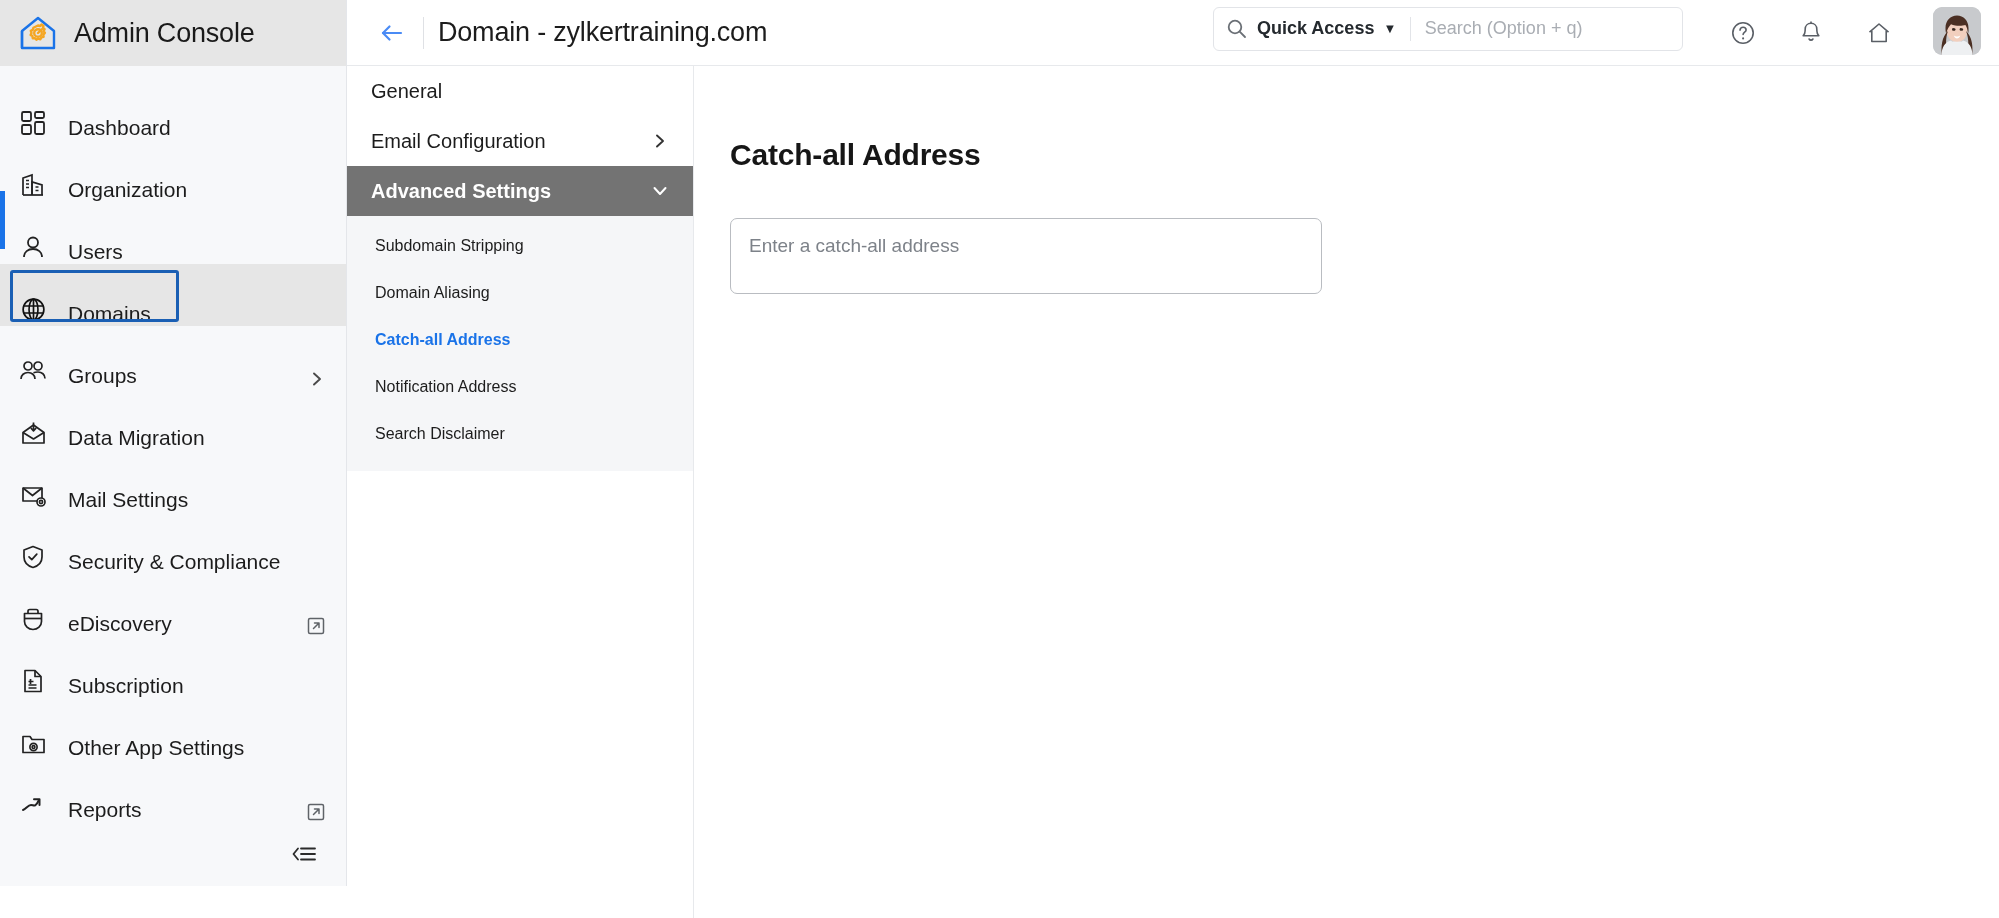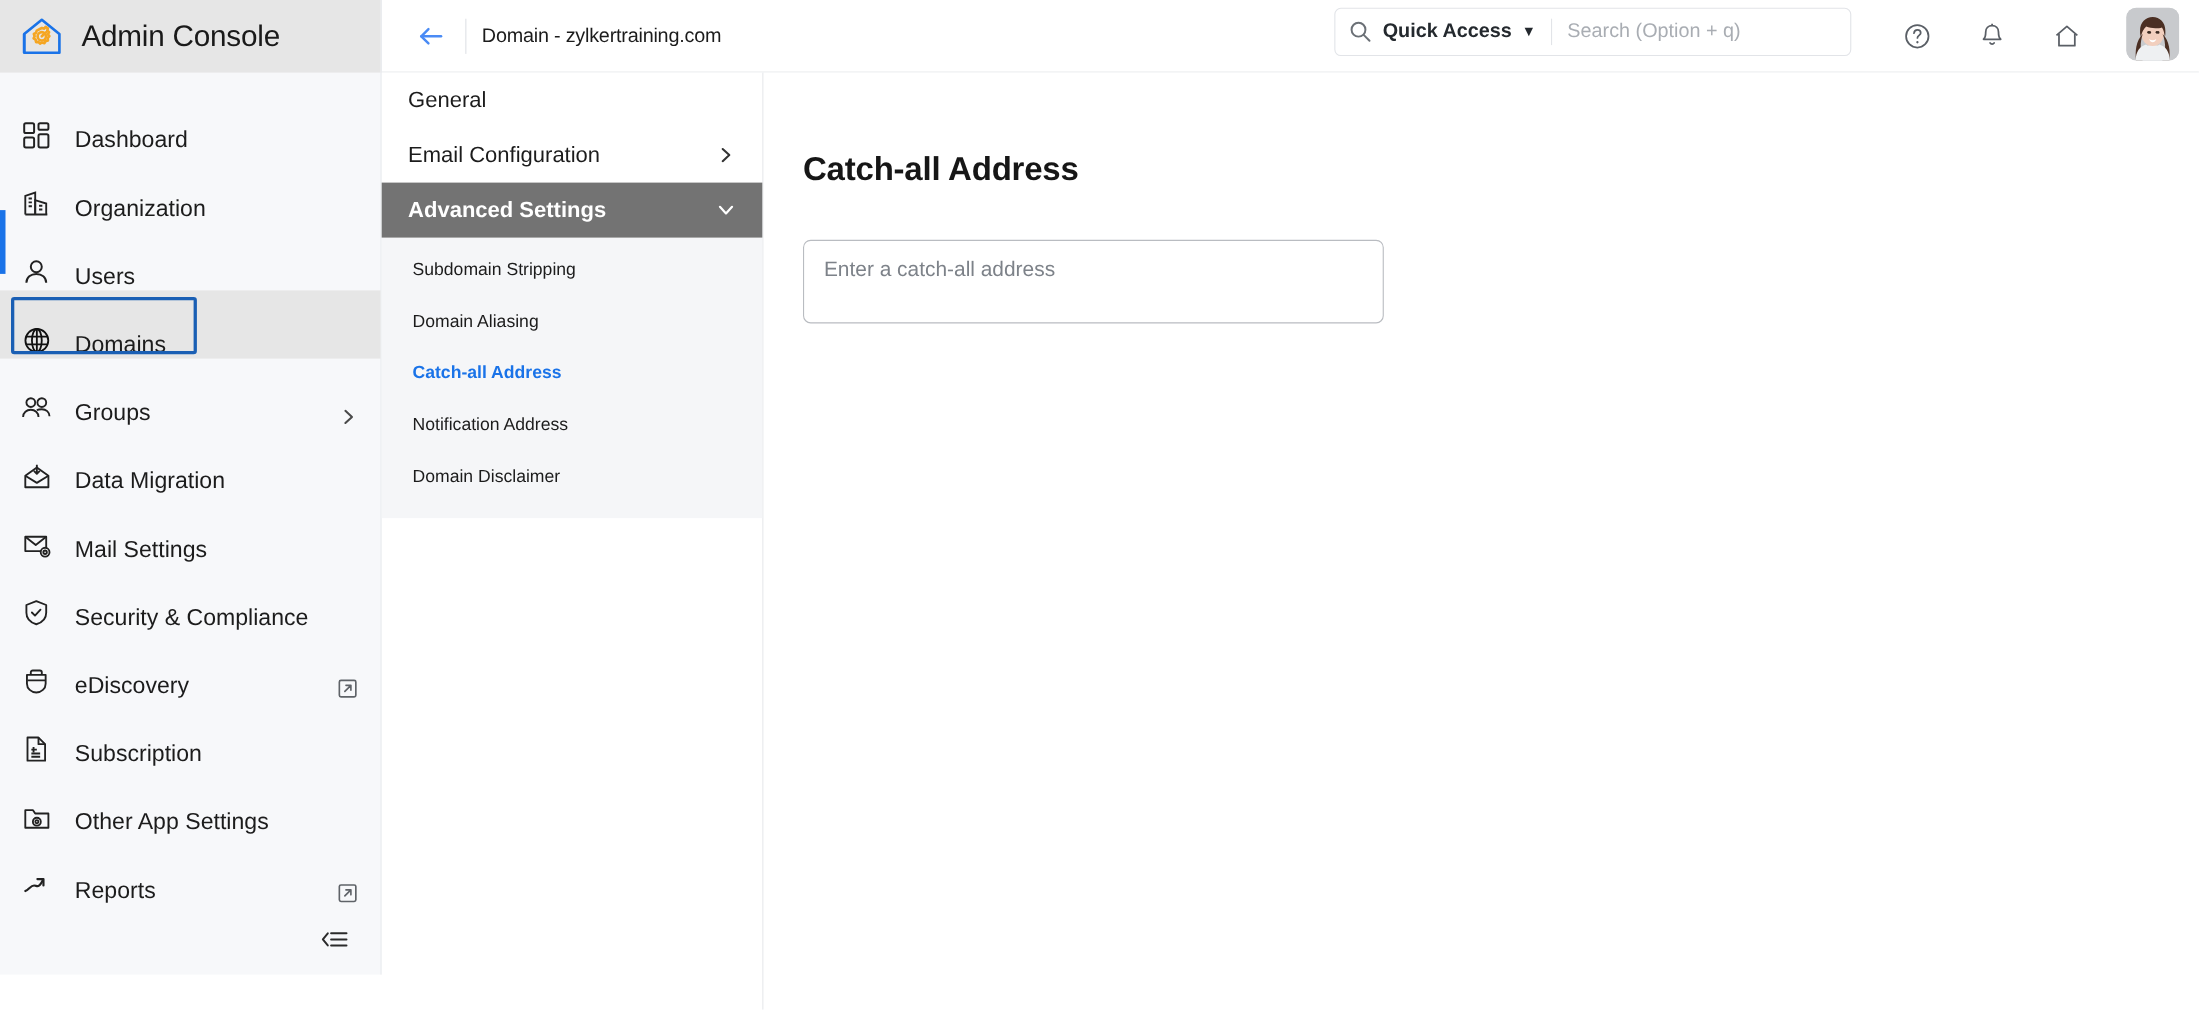--- a/index.html
+++ b/index.html
@@ -75,21 +75,21 @@
     background: #ffffff;
     border-bottom: 1px solid #e7e9ec;
     display: flex; align-items: center;
     padding-left: 22px; padding-right: 18px;
   }
   .back-btn {
     width: 46px; height: 46px; display: flex; align-items: center; justify-content: center;
     cursor: pointer; color: #4a8bf5;
   }
   .topbar-sep { width: 1px; height: 32px; background: #dfe1e5; margin: 0 14px 0 8px; }
-  .topbar-title { font-size: 18px; color: #1c1c1c; letter-spacing: -0.2px; white-space: nowrap; }
+  .topbar-title { font-size: 27px; color: #1c1c1c; letter-spacing: -0.2px; white-space: nowrap; }
   .topbar-right { margin-left: auto; display: flex; gap: 16px; }
 
   .searchwrap {
     display: flex; align-items: center;
     height: 44px; width: 470px;
     border: 1px solid #e2e4e8; border-radius: 6px;
     background: #fff; padding: 0 12px; margin-right: 18px;
   }
   .searchwrap .mag { color: #6b7076; display: flex; align-items: center; margin-right: 10px; }
   .qa-label { font-size: 18px; color: #24292e; font-weight: 700; white-space: nowrap; }
@@ -153,21 +153,21 @@
     font-size: 30px; font-weight: 700; color: #161616; letter-spacing: -0.2px;
   }
   .content-desc {
     margin-top: 25px; font-size: 20px; color: #2b2b2b; line-height: 1.4;
   }
   .content-desc a, .learn-more {
     color: #1a73e8; text-decoration: none; margin-left: 10px; cursor: pointer;
   }
   .catch-input {
     margin-top: 46px;
-    width: 528px; height: 76px;
+    width: 592px; height: 76px;
     border: 1px solid #b9bcc1; border-radius: 7px;
     background: #fff;
     font-family: "Liberation Sans", sans-serif;
     font-size: 19px; color: #a16207;
     padding: 16px 18px; resize: none; outline: none;
     display: block;
   }
   .catch-input::placeholder { color: #7d8289; }
 
   svg { display: block; }
@@ -463,21 +463,21 @@
             <span>Domain Aliasing</span>
           </div>
           <div class="sub-item current">
             <span class="subring"></span>
             <span>Catch-all Address</span>
           </div>
           <div class="sub-item">
             <span>Notification Address</span>
           </div>
           <div class="sub-item">
-            <span>Domain Disclaimer</span>
+            <span>Search Disclaimer</span>
           </div>
         </div>
       </nav>
 
       <main class="content">
         <h1 class="content-title">Catch-all Address</h1>
         <textarea class="catch-input" placeholder="Enter a catch-all address" style=""></textarea>
       </main>
 
     </div>

